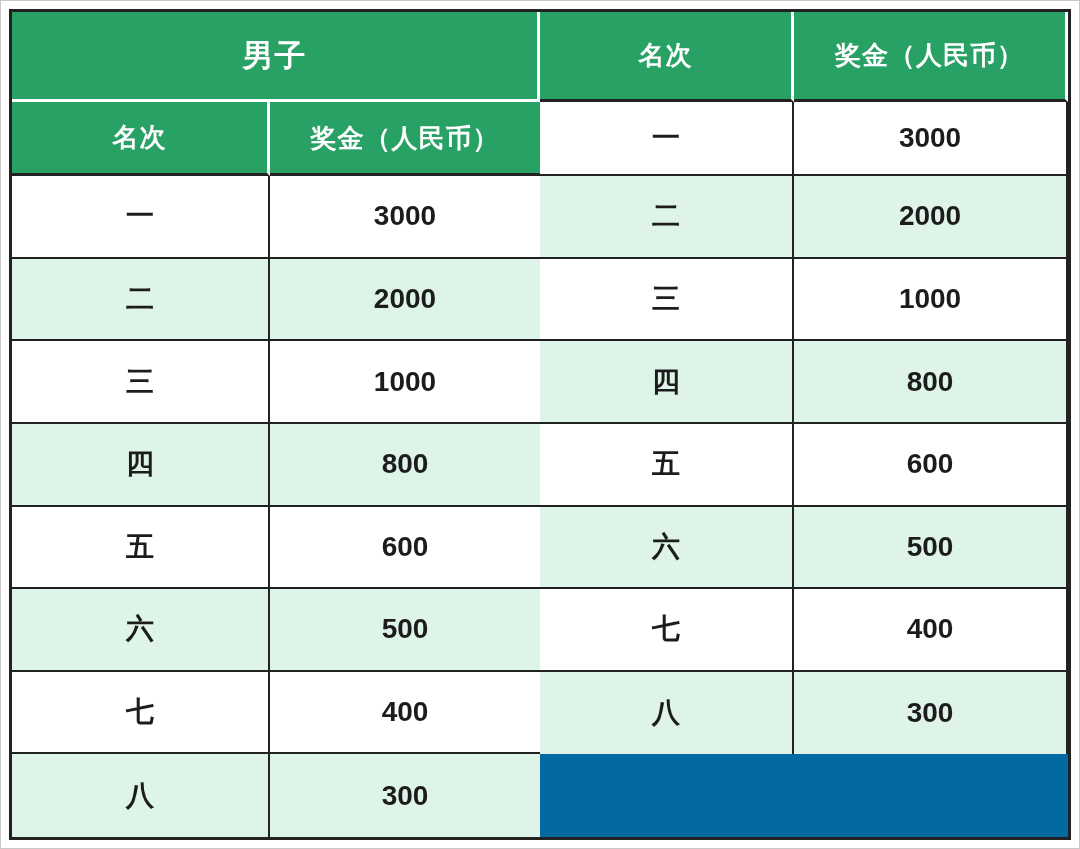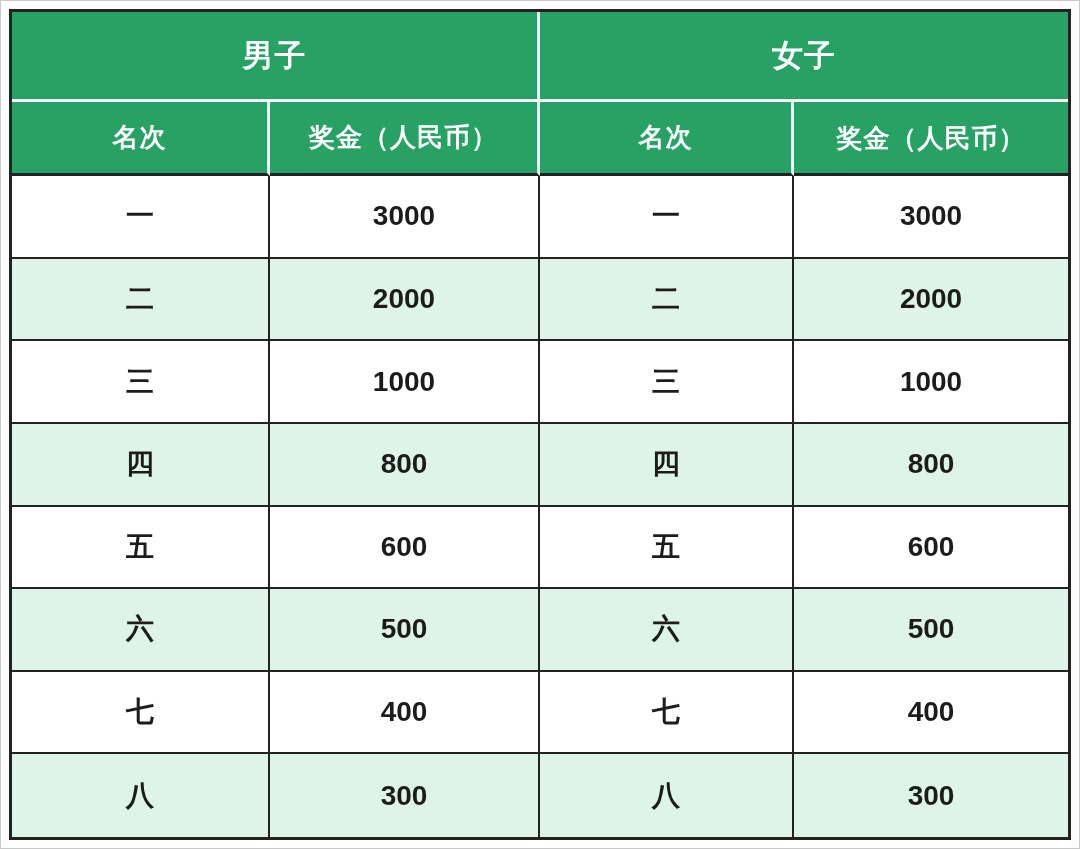--- a/index.html
+++ b/index.html
@@ -61,21 +61,20 @@
   .dc.c0, .dc.c1, .dc.c2 { border-right: 2px solid var(--border-dark, #222222); }
   .dc.alt { background: var(--row-alt-green, #DFF4E8); }
   .dc.lastrow { border-bottom: none; }
 </style>
 </head>
 <body>
 
 <div class="canvas">
   <div class="tbl">
     <div class="cell gh h1 first">男子</div>
-    <div class="cell gh h1">女子</div>
     <div class="cell gh h2 wdiv">名次</div>
     <div class="cell gh h2 wdiv">奖金（人民币）</div>
     <div class="cell gh h2 wdiv">名次</div>
     <div class="cell gh h2">奖金（人民币）</div>
 
   <div class="cell dc c0">一</div>
       <div class="cell dc c1">3000</div>
       <div class="cell dc c2">一</div>
       <div class="cell dc c3">3000</div>
       <div class="cell dc c0 alt">二</div>

